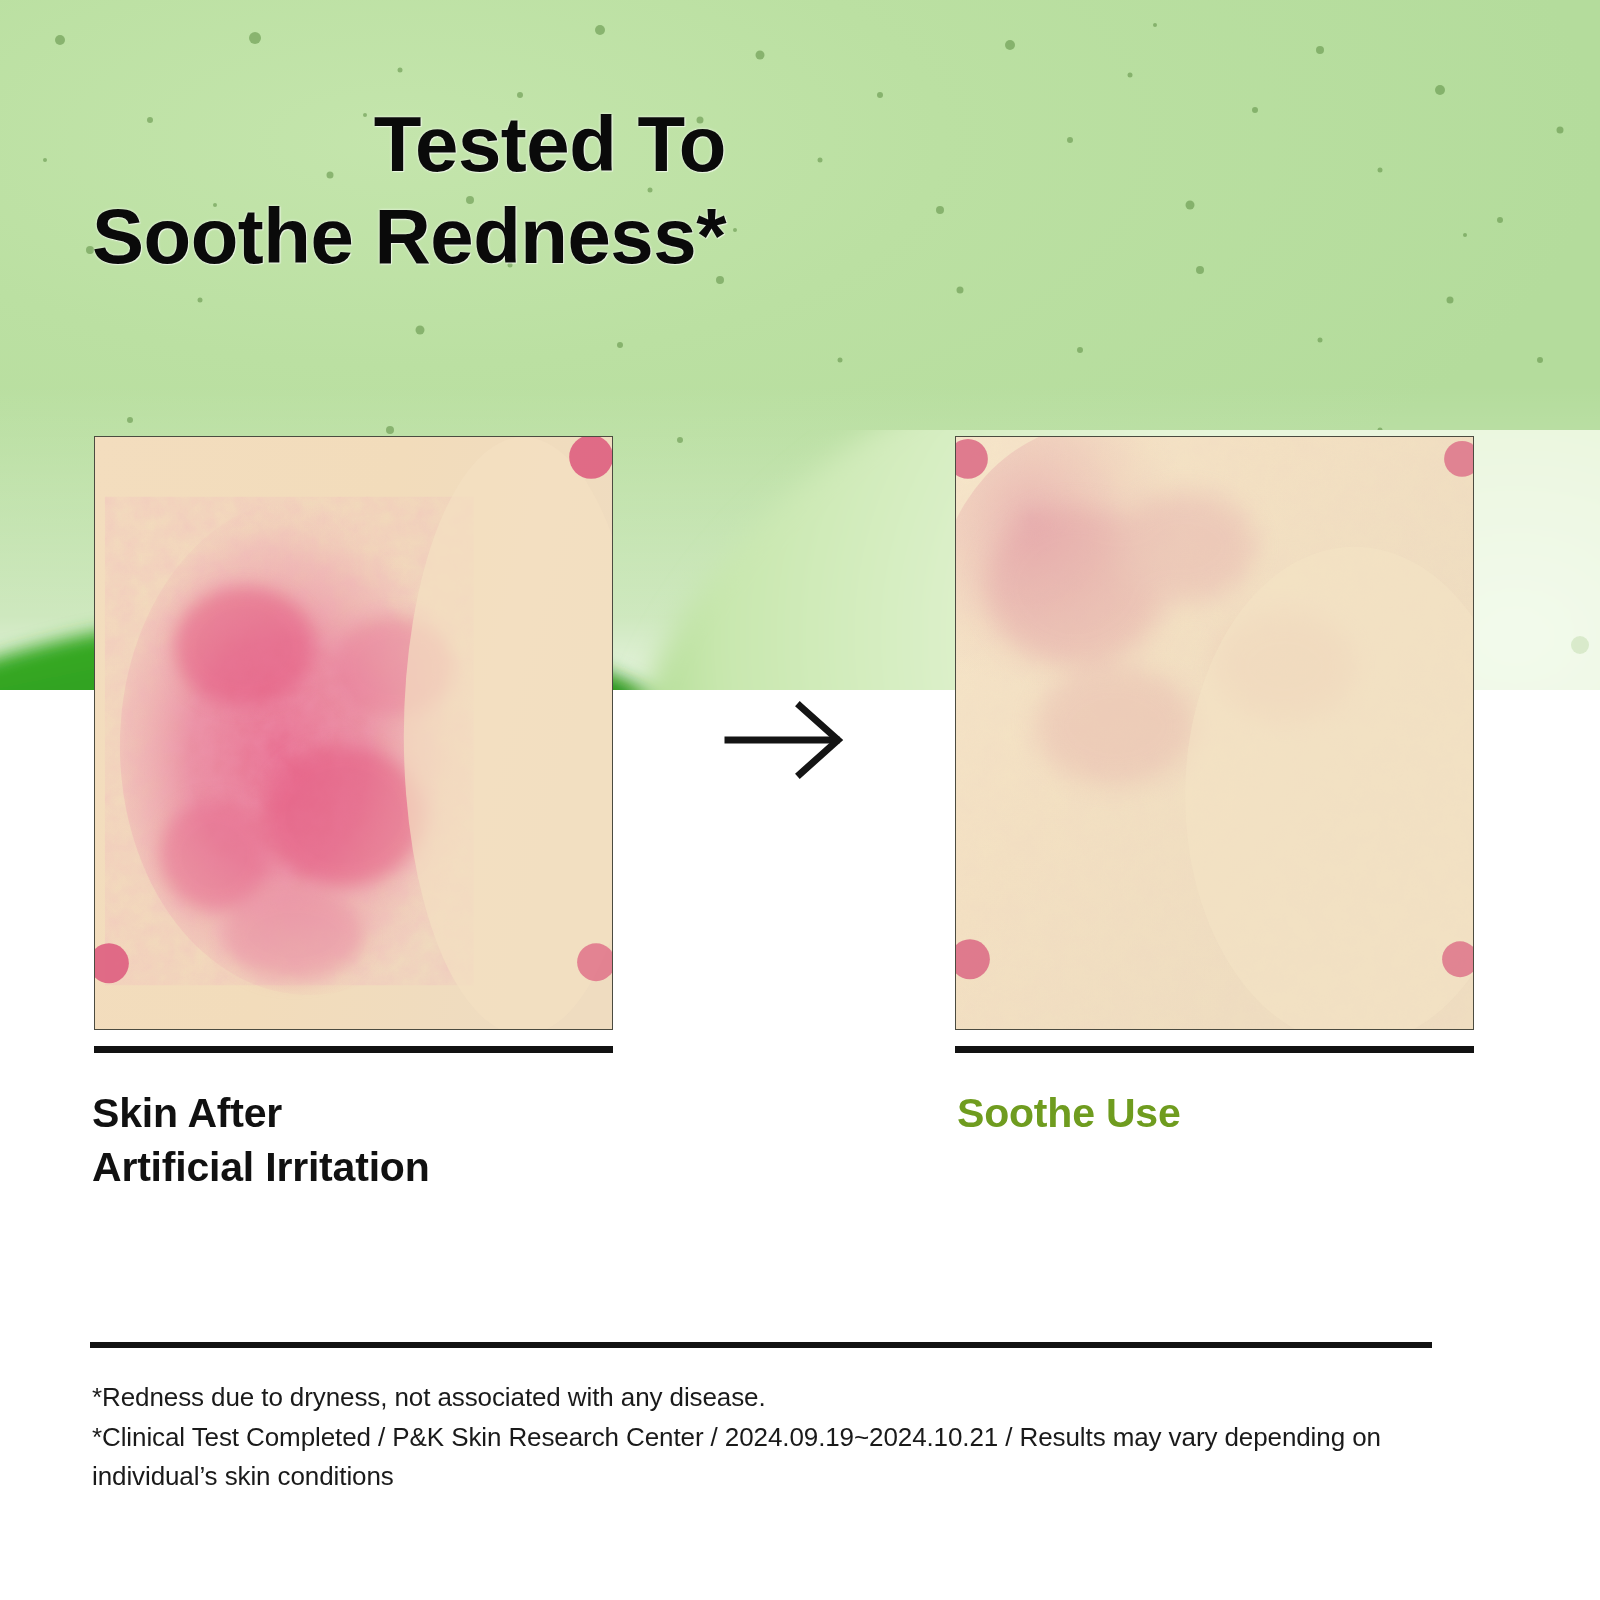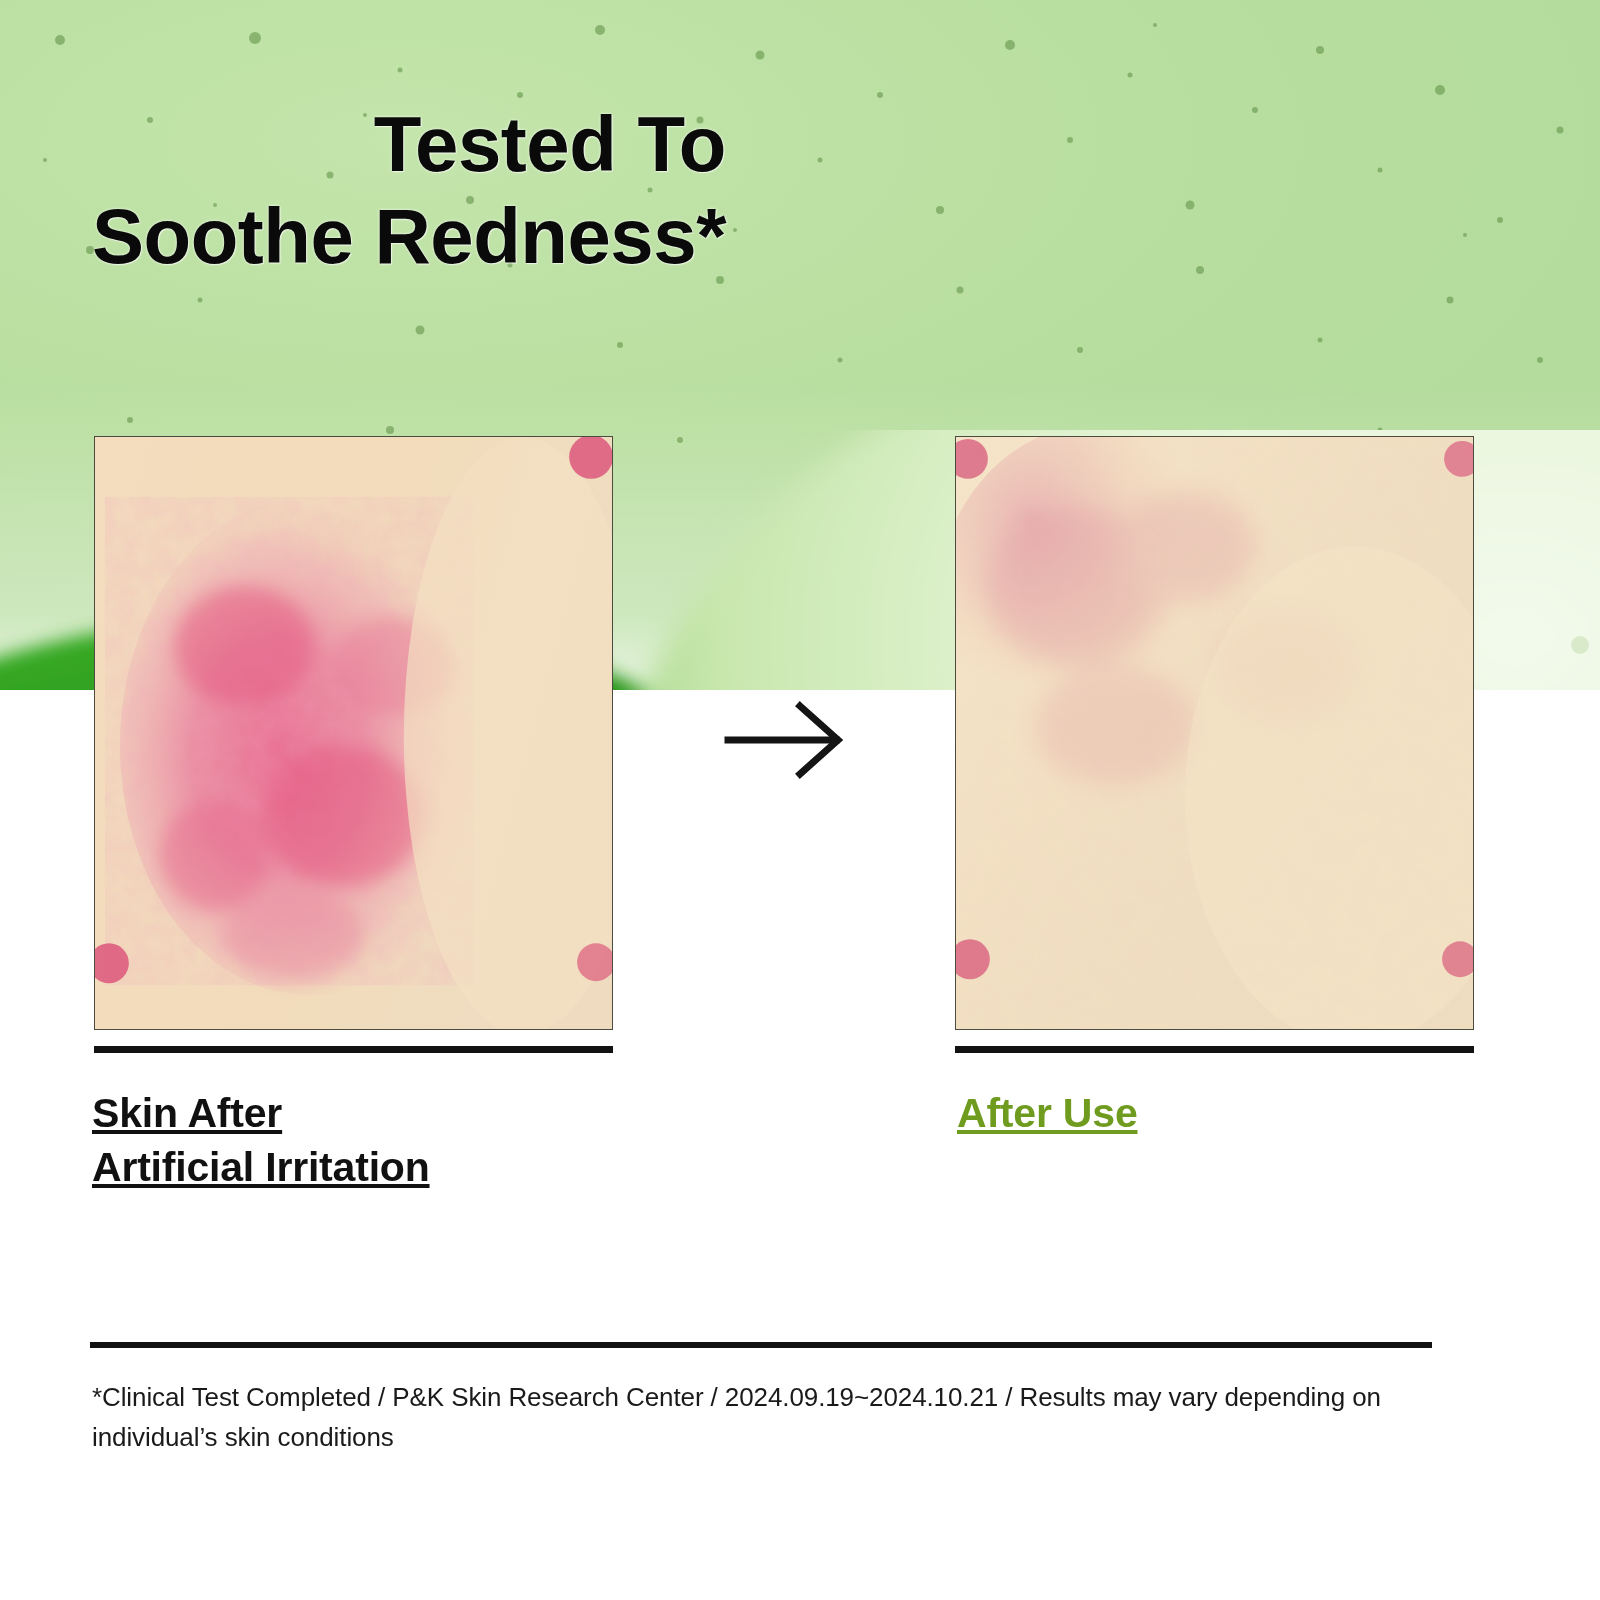--- a/index.html
+++ b/index.html
@@ -128,21 +128,20 @@
   .rule-right  { left: 955px; top: 1046px; width: 519px; }
   .rule-bottom { left: 90px;  top: 1342px; width: 1342px; height: 6px; }
 
   .caption {
     position: absolute;
     font-size: 41px;
     font-weight: 700;
     line-height: 1.32;
     letter-spacing: -0.2px;
     white-space: pre-line;
-    text-decoration: underline;
   }
   .caption-left {
     left: 92px;
     top: 1086px;
     color: #111111;
   }
   .caption-right {
     left: 957px;
     top: 1086px;
     color: #6f9c1f;
@@ -374,20 +373,21 @@
       </svg>
     </div>
 
     <div class="rule rule-left"></div>
     <div class="rule rule-right"></div>
     <div class="rule rule-bottom"></div>
 
     <div class="caption caption-left">Skin After
 Artificial Irritation</div>
 
-    <div class="caption caption-right">After Use</div>
+    <div class="caption caption-right">Soothe Use</div>
 
     <div class="footnote">
+      <div>*Redness due to dryness, not associated with any disease.</div>
       <div>*Clinical Test Completed / P&amp;K Skin Research Center / 2024.09.19~2024.10.21 / Results may vary depending on individual’s skin conditions</div>
     </div>
 
   </div>
 </div>
 
 </body></html>

